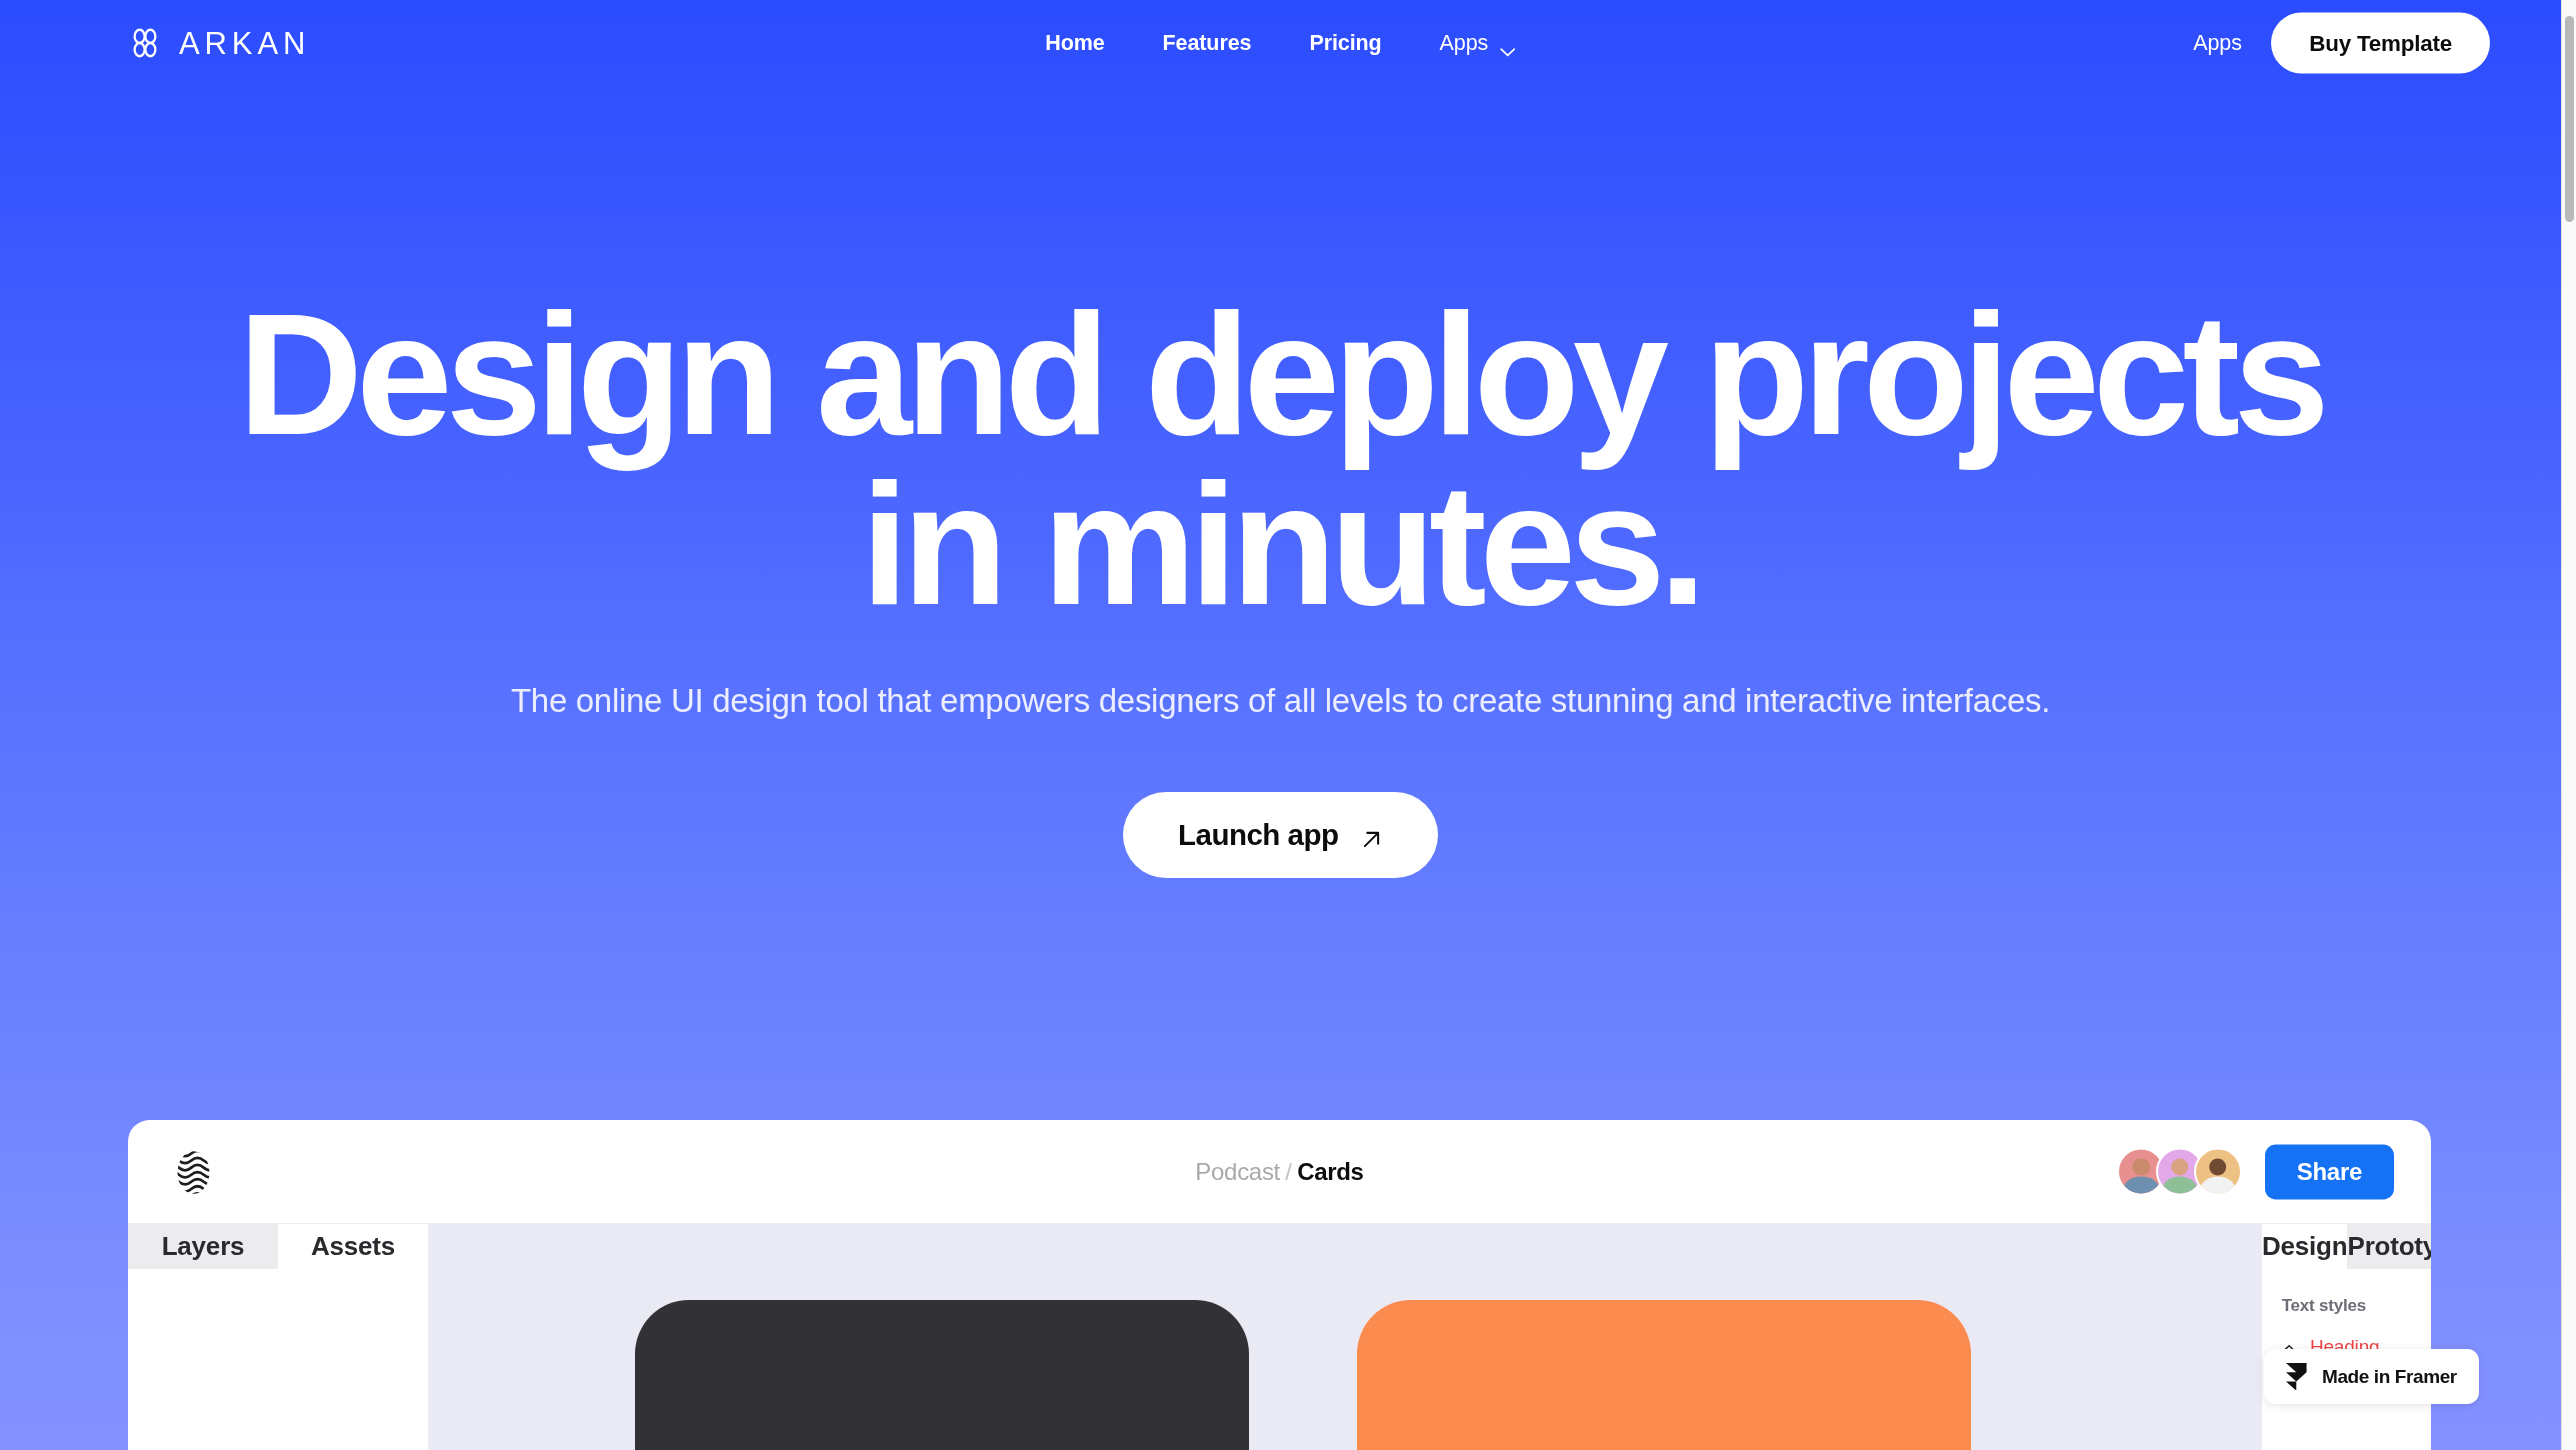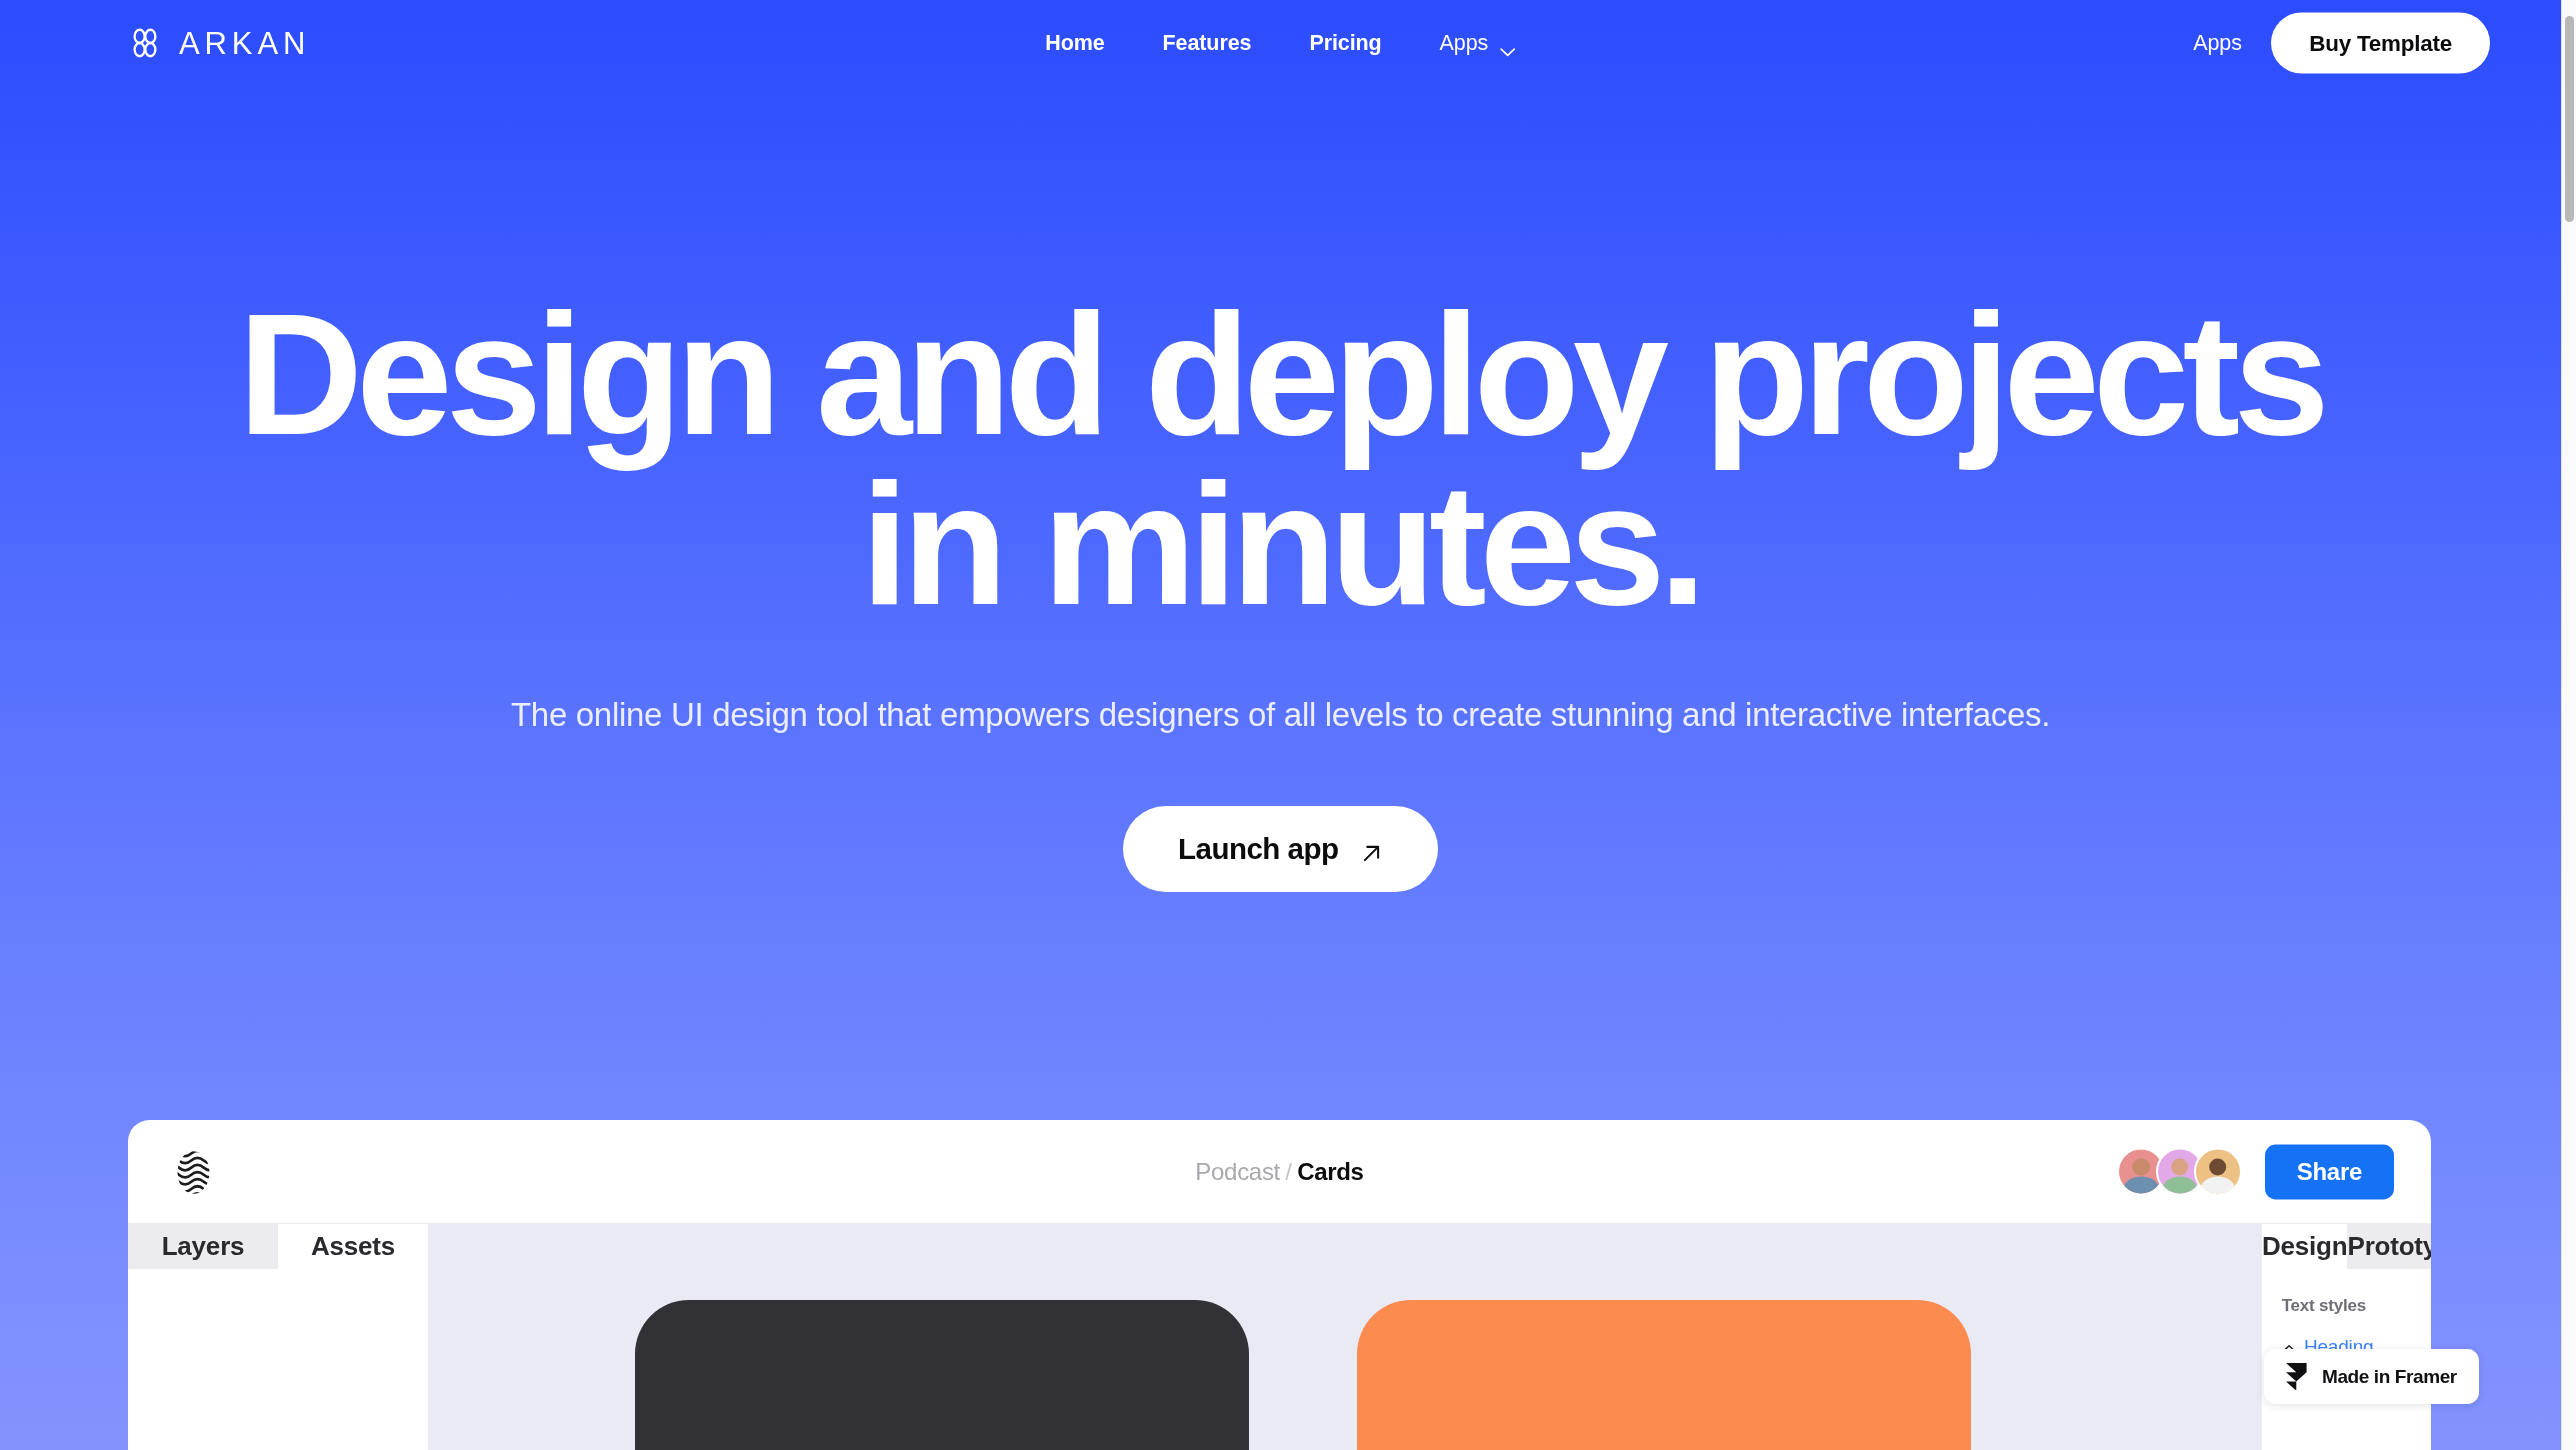--- a/index.html
+++ b/index.html
@@ -85,21 +85,21 @@
   #hero-heading {
     color:#fff; text-align:center;
     font-size:173px; font-weight:800;
     line-height:0.98; letter-spacing:-6.7px;
     margin-top:204px; padding:0 179px;
   }
   #hero-sub {
     color:#eceeff; text-align:center;
     font-size:33px; font-weight:400;
     line-height:1.52; letter-spacing:-0.3px;
-    margin-top:61px;
+    margin-top:47px;
   }
   #launch-app-button {
     display:flex; align-items:center; justify-content:center; gap:21.5px;
     margin:66px auto 0;
     background:#fff; color:#0c0c0e;
     border:none; border-radius:54px;
     height:86px; padding:0 55px;
     font-size:29.5px; font-weight:700; letter-spacing:-0.5px;
     font-family:inherit; cursor:pointer;
   }
@@ -190,22 +190,22 @@
 
   
   #right-panel { width:170px; flex:none; background:#fff; border-left:0.9px solid #eceef2; position:relative; }
   #right-panel .panel-tabs { height:45px; }
   #design-section { padding:27px 19.7px 0; }
   #text-styles-label {
     font-size:17px; font-weight:600; color:#6e6e76;
     letter-spacing:-0.2px; margin-bottom:20px;
   }
   #heading-row {
-    display:flex; align-items:flex-start; gap:8px;
-    font-size:19px; color:#3b82f6; letter-spacing:-0.2px;
+    display:flex; align-items:flex-start; gap:14px;
+    font-size:19px; color:#ef4444; letter-spacing:-0.2px;
     cursor:pointer; margin-bottom:14.3px;
   }
   #heading-row .chev-up { width:14.3px; height:9px; display:block; flex:none; }
   #ag-row { padding-left:19.7px; font-size:18px; letter-spacing:-0.2px; white-space:nowrap; }
   #ag-row .ag-label { font-weight:700; color:#0c0c0e; }
   #ag-row .ag-num { font-weight:400; color:#1b1b1f; }
   #ag-row .ag-metrics { font-weight:400; color:#a9a9ad; }
 
   
   #framer-badge {

